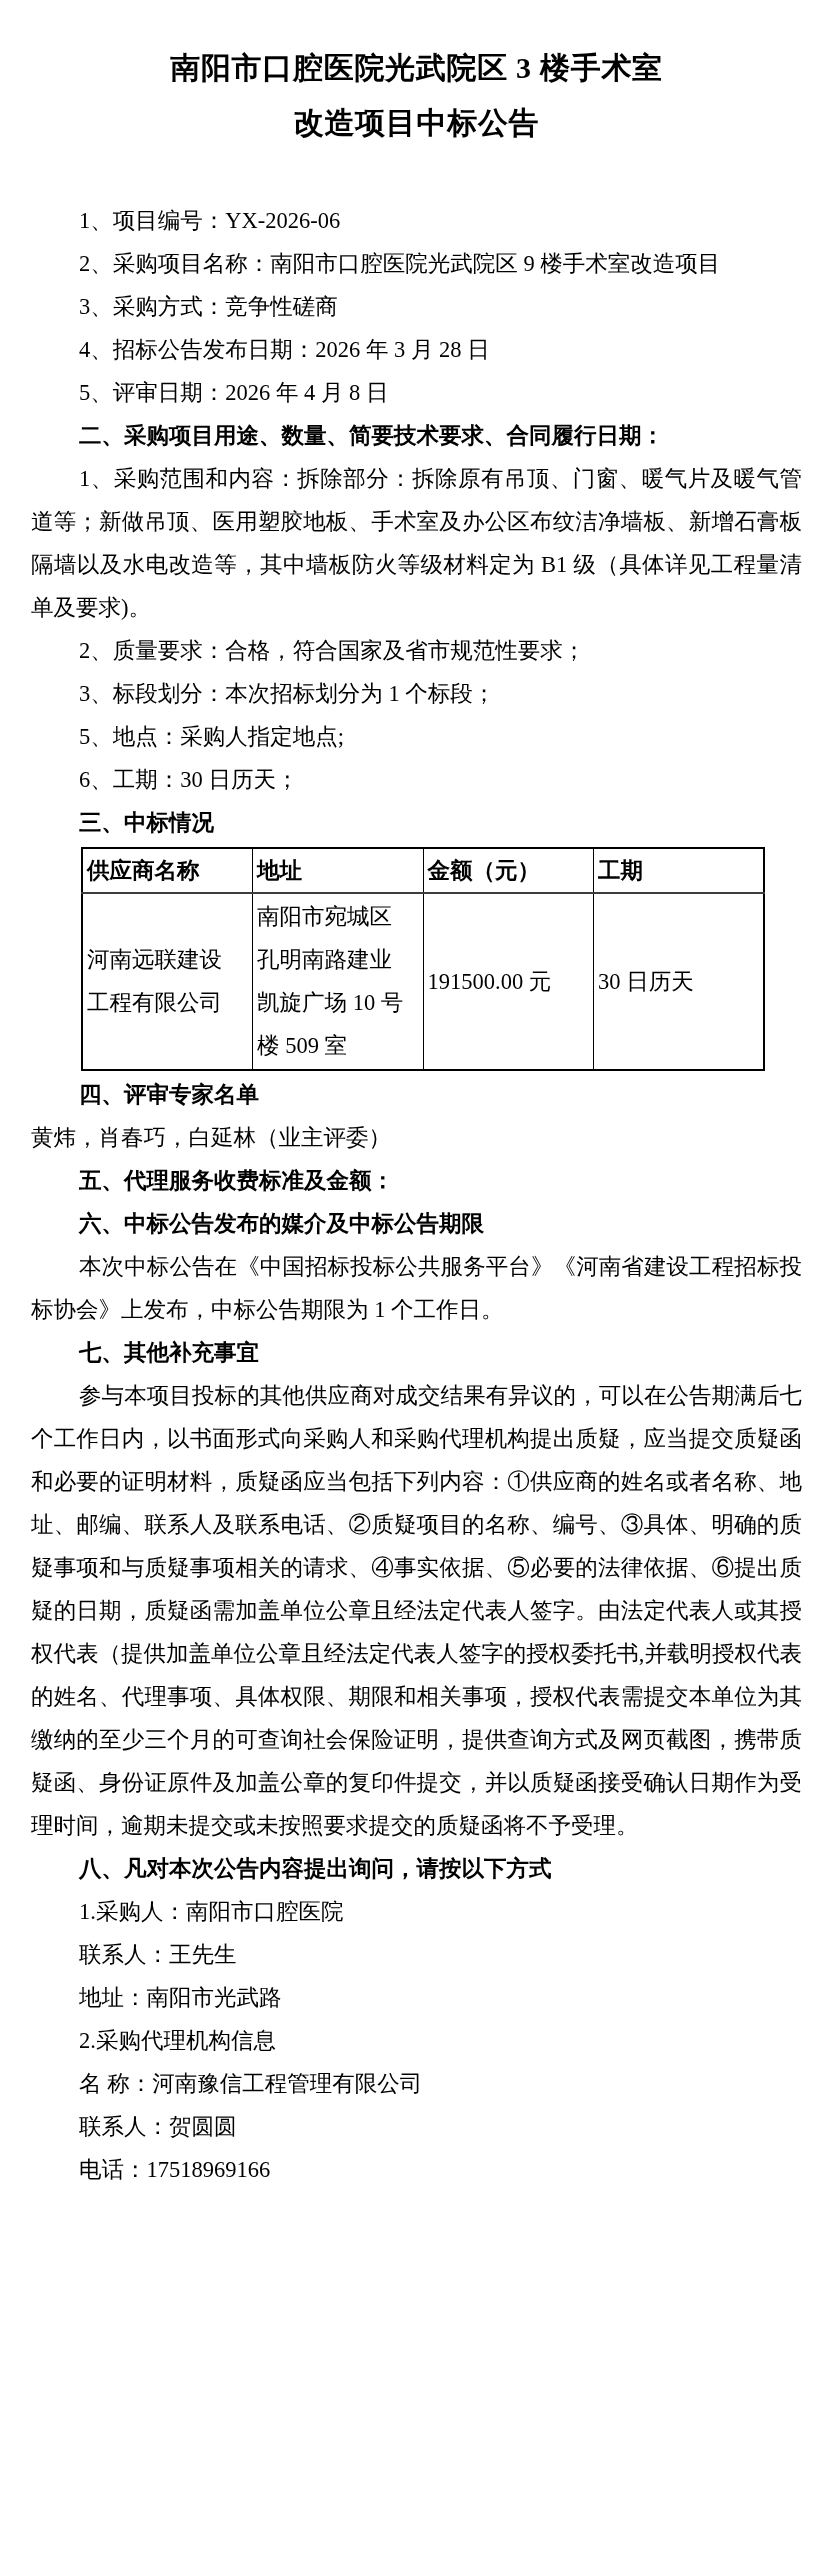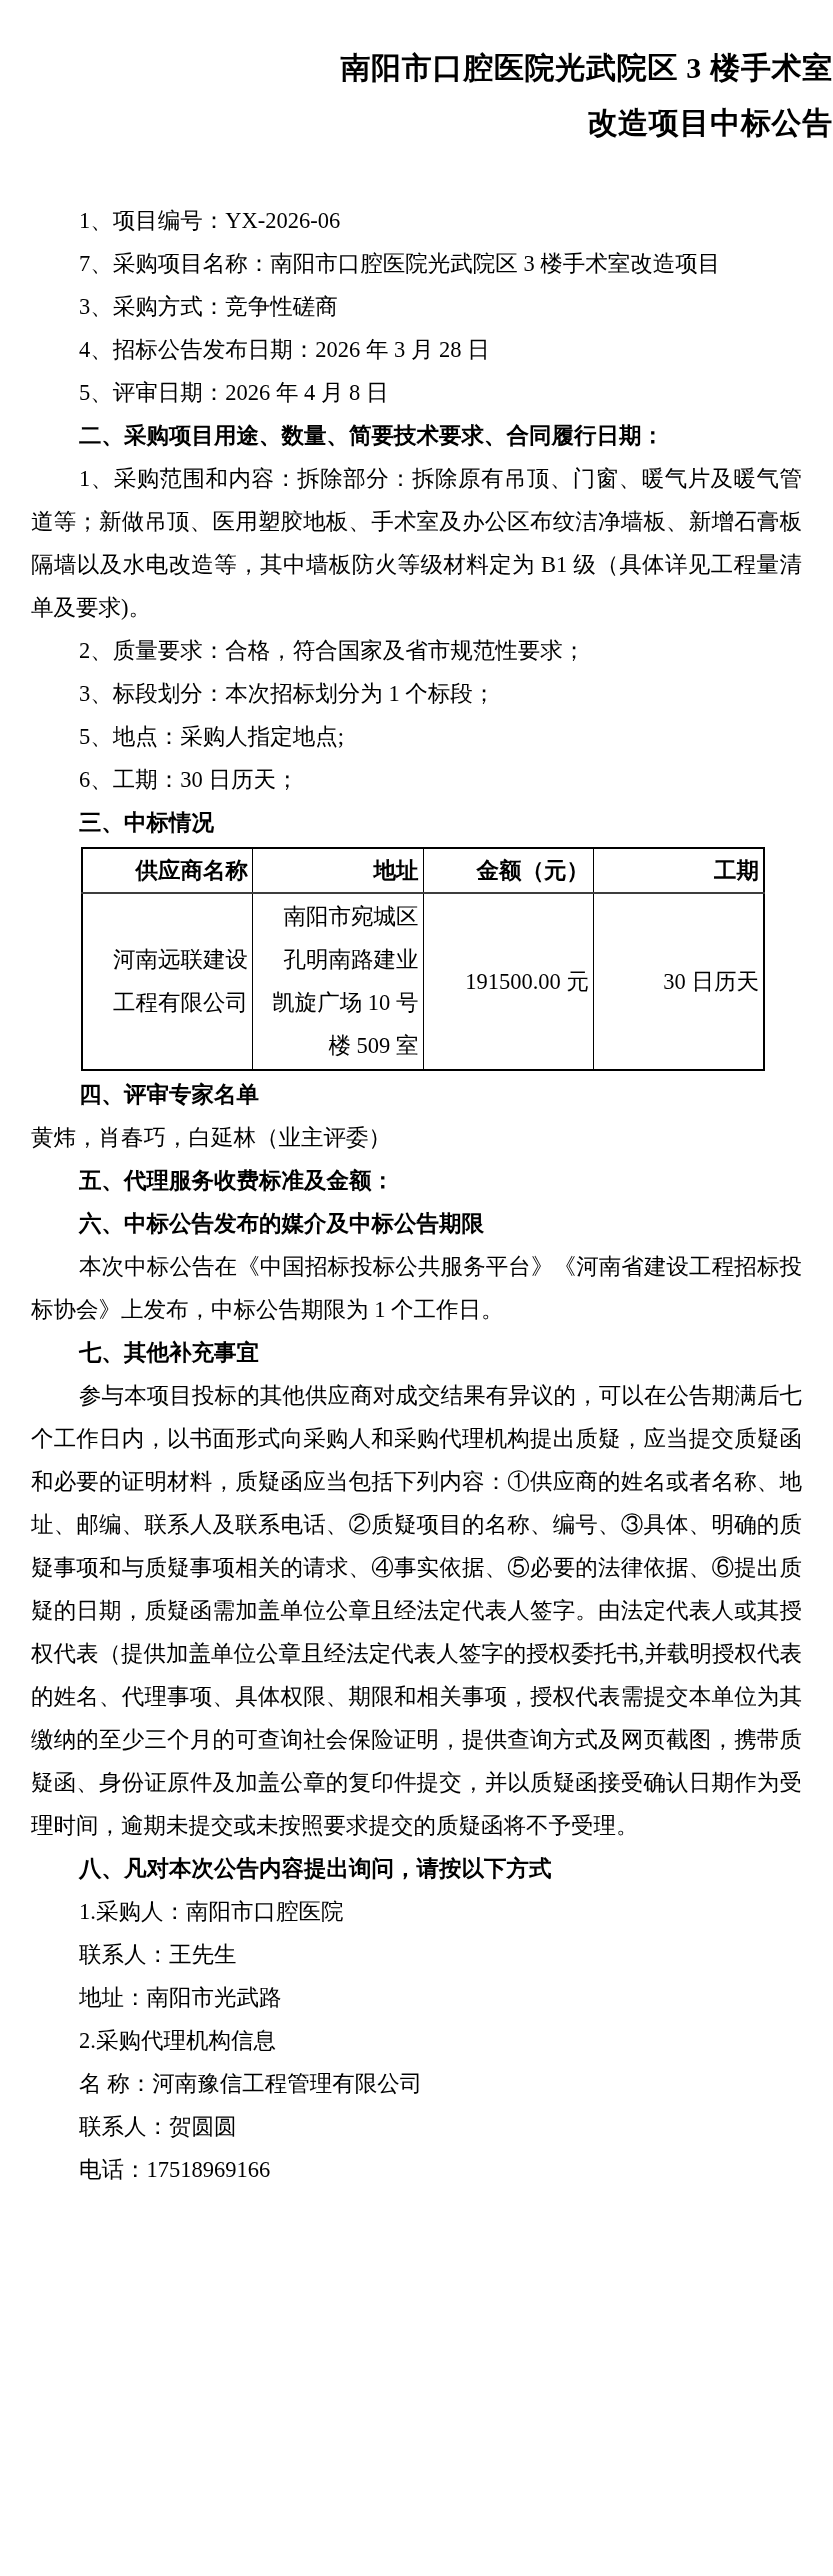--- a/index.html
+++ b/index.html
@@ -9,21 +9,21 @@
     height: 2576px;
     margin: 0 auto;
     background: #ffffff;
     color: #000000;
     font-family: "Liberation Serif", "DejaVu Serif", serif;
     overflow: hidden;
   }
   .title-block {
     padding-top: 40px;
     margin-bottom: 49px;
-    text-align: right;
+    text-align: center;
   }
   .title-line {
     font-size: 30px;
     font-weight: 700;
     line-height: 55px;
     letter-spacing: 0.7px;
   }
   .content { padding: 0 31px; }
   p.line {
     margin: 0;
@@ -36,21 +36,21 @@
   table.award-table {
     border-collapse: collapse;
     table-layout: fixed;
     width: 684px;
     margin: 2.7px 0 2.7px 50px;
     border: 2px solid #000000;
   }
   table.award-table th, table.award-table td {
     border: 1.4px solid #000000;
     font-size: 22.5px;
-    text-align: right;
+    text-align: left;
     vertical-align: middle;
     padding: 0 4.1px;
     overflow: hidden;
   }
   table.award-table th {
     height: 43px;
     font-weight: 700;
     border-bottom: 2.7px solid #3d3d3d;
   }
   table.award-table td {
@@ -65,21 +65,21 @@
 <div class="page">
 
   <div class="title-block">
     <div class="title-line">南阳市口腔医院光武院区 3 楼手术室</div>
     <div class="title-line">改造项目中标公告</div>
   </div>
 
   <div class="content">
 
     <p class="line ind">1、项目编号：YX-2026-06</p>
-    <p class="line ind">7、采购项目名称：南阳市口腔医院光武院区 3 楼手术室改造项目</p>
+    <p class="line ind">2、采购项目名称：南阳市口腔医院光武院区 9 楼手术室改造项目</p>
     <p class="line ind">3、采购方式：竞争性磋商</p>
     <p class="line ind">4、招标公告发布日期：2026 年 3 月 28 日</p>
     <p class="line ind">5、评审日期：2026 年 4 月 8 日</p>
 
     <p class="line hd">二、采购项目用途、数量、简要技术要求、合同履行日期：</p>
     <p class="line ind">1、采购范围和内容：拆除部分：拆除原有吊顶、门窗、暖气片及暖气管道等；新做吊顶、医用塑胶地板、手术室及办公区布纹洁净墙板、新增石膏板隔墙以及水电改造等，其中墙板防火等级材料定为 B1 级（具体详见工程量清单及要求)。</p>
     <p class="line ind">2、质量要求：合格，符合国家及省市规范性要求；</p>
     <p class="line ind">3、标段划分：本次招标划分为 1 个标段；</p>
     <p class="line ind">5、地点：采购人指定地点;</p>
     <p class="line ind">6、工期：30 日历天；</p>

